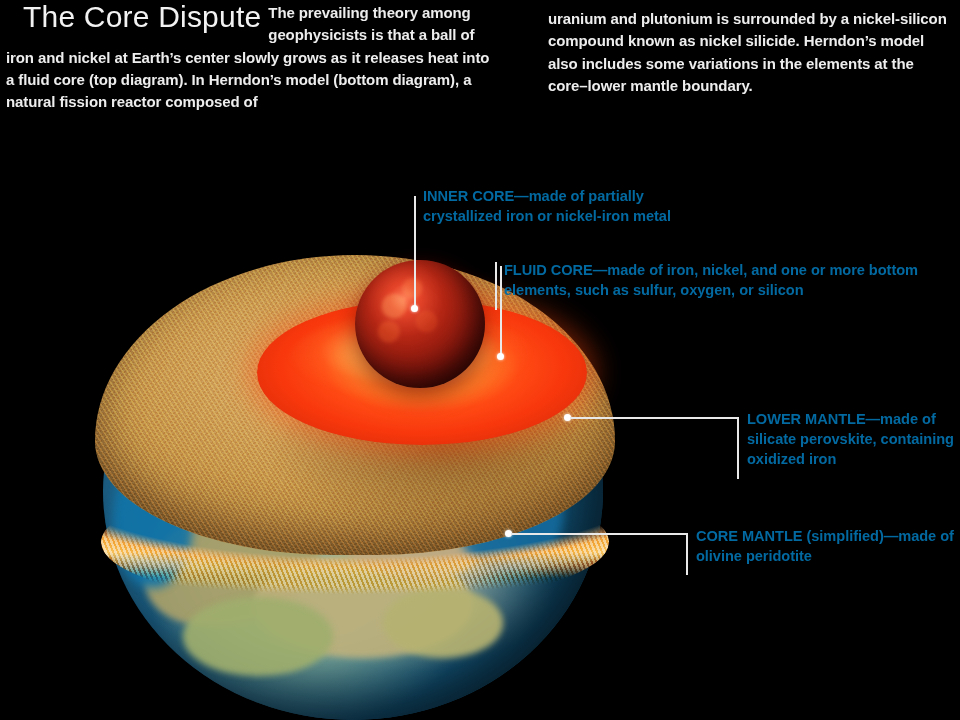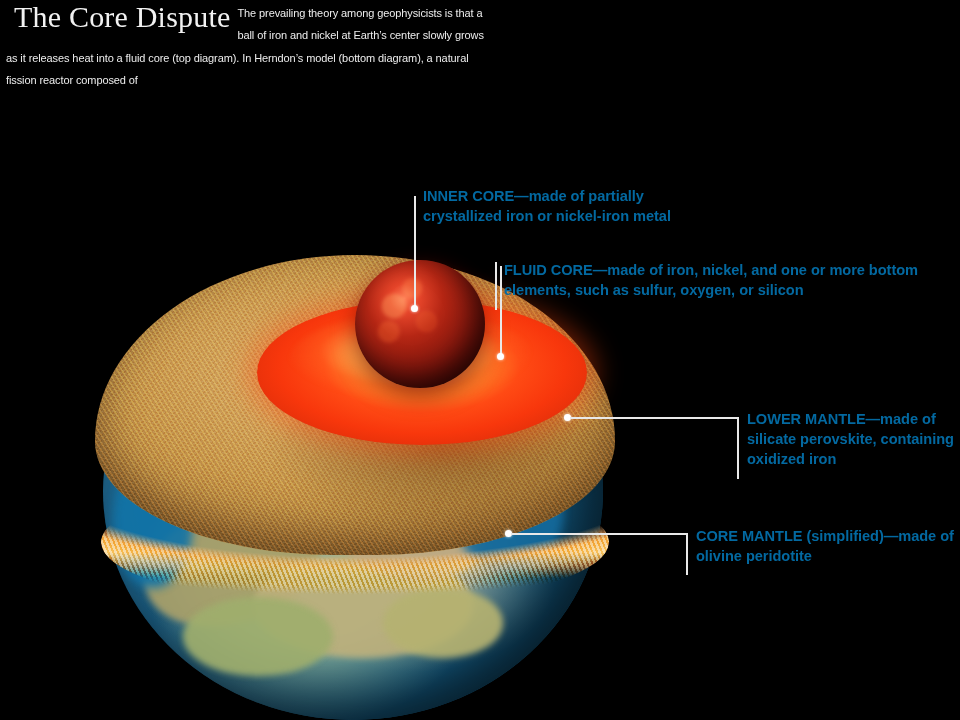--- a/index.html
+++ b/index.html
@@ -14,25 +14,25 @@
 
   
   .hdr-left{
     position:absolute;left:6px;top:2px;width:490px;
   }
   .hdr-right{
     position:absolute;left:548px;top:8px;width:400px;
   }
   .deck-title{
     font-size:30px;font-weight:400;letter-spacing:.2px;
-    color:#f2f2f2;float:left;line-height:1.0;margin:0 7px 0 8px;
-    font-family:Liberation Serif, serif;
+    color:#f2f2f2;float:left;line-height:1.0;margin:0 7px 0 17px;
+    font-family:Liberation Sans, sans-serif;
   }
   .deck-body{
-    font-size:11px;font-weight:normal;line-height:22.3px;
+    font-size:15px;font-weight:bold;line-height:22.3px;
     color:#ededed;letter-spacing:-0.1px;
     margin:0;text-align:left;
   }
   .hdr-right .deck-body{line-height:22.3px;}
 
   
   .section-title{
     position:absolute;left:8px;top:184px;
     font-size:21px;font-weight:bold;color:#f4f4f4;
     letter-spacing:.1px;
@@ -185,20 +185,23 @@
 </head>
 <body>
 
 <div class="stage">
 
   <div class="hdr-left">
     <span class="deck-title">The Core Dispute</span>
     <p class="deck-body">The prevailing theory among geophysicists is that a ball of iron and nickel at Earth’s center slowly grows as it releases heat into a fluid core (top diagram). In Herndon’s model (bottom diagram), a natural fission reactor composed of</p>
   </div>
 
+  <div class="hdr-right">
+    <p class="deck-body">uranium and  plutonium is surrounded by a nickel-silicon compound known as nickel silicide. Herndon’s model also includes some variations in the elements at the core–lower mantle boundary.</p>
+  </div>
 
 
   <div class="globe-wrap">
 
     <div class="earth-ball">
       <div class="continent c1"></div>
       <div class="continent c2"></div>
       <div class="continent c3"></div>
       <div class="continent c4"></div>
       <div class="continent c5"></div>

